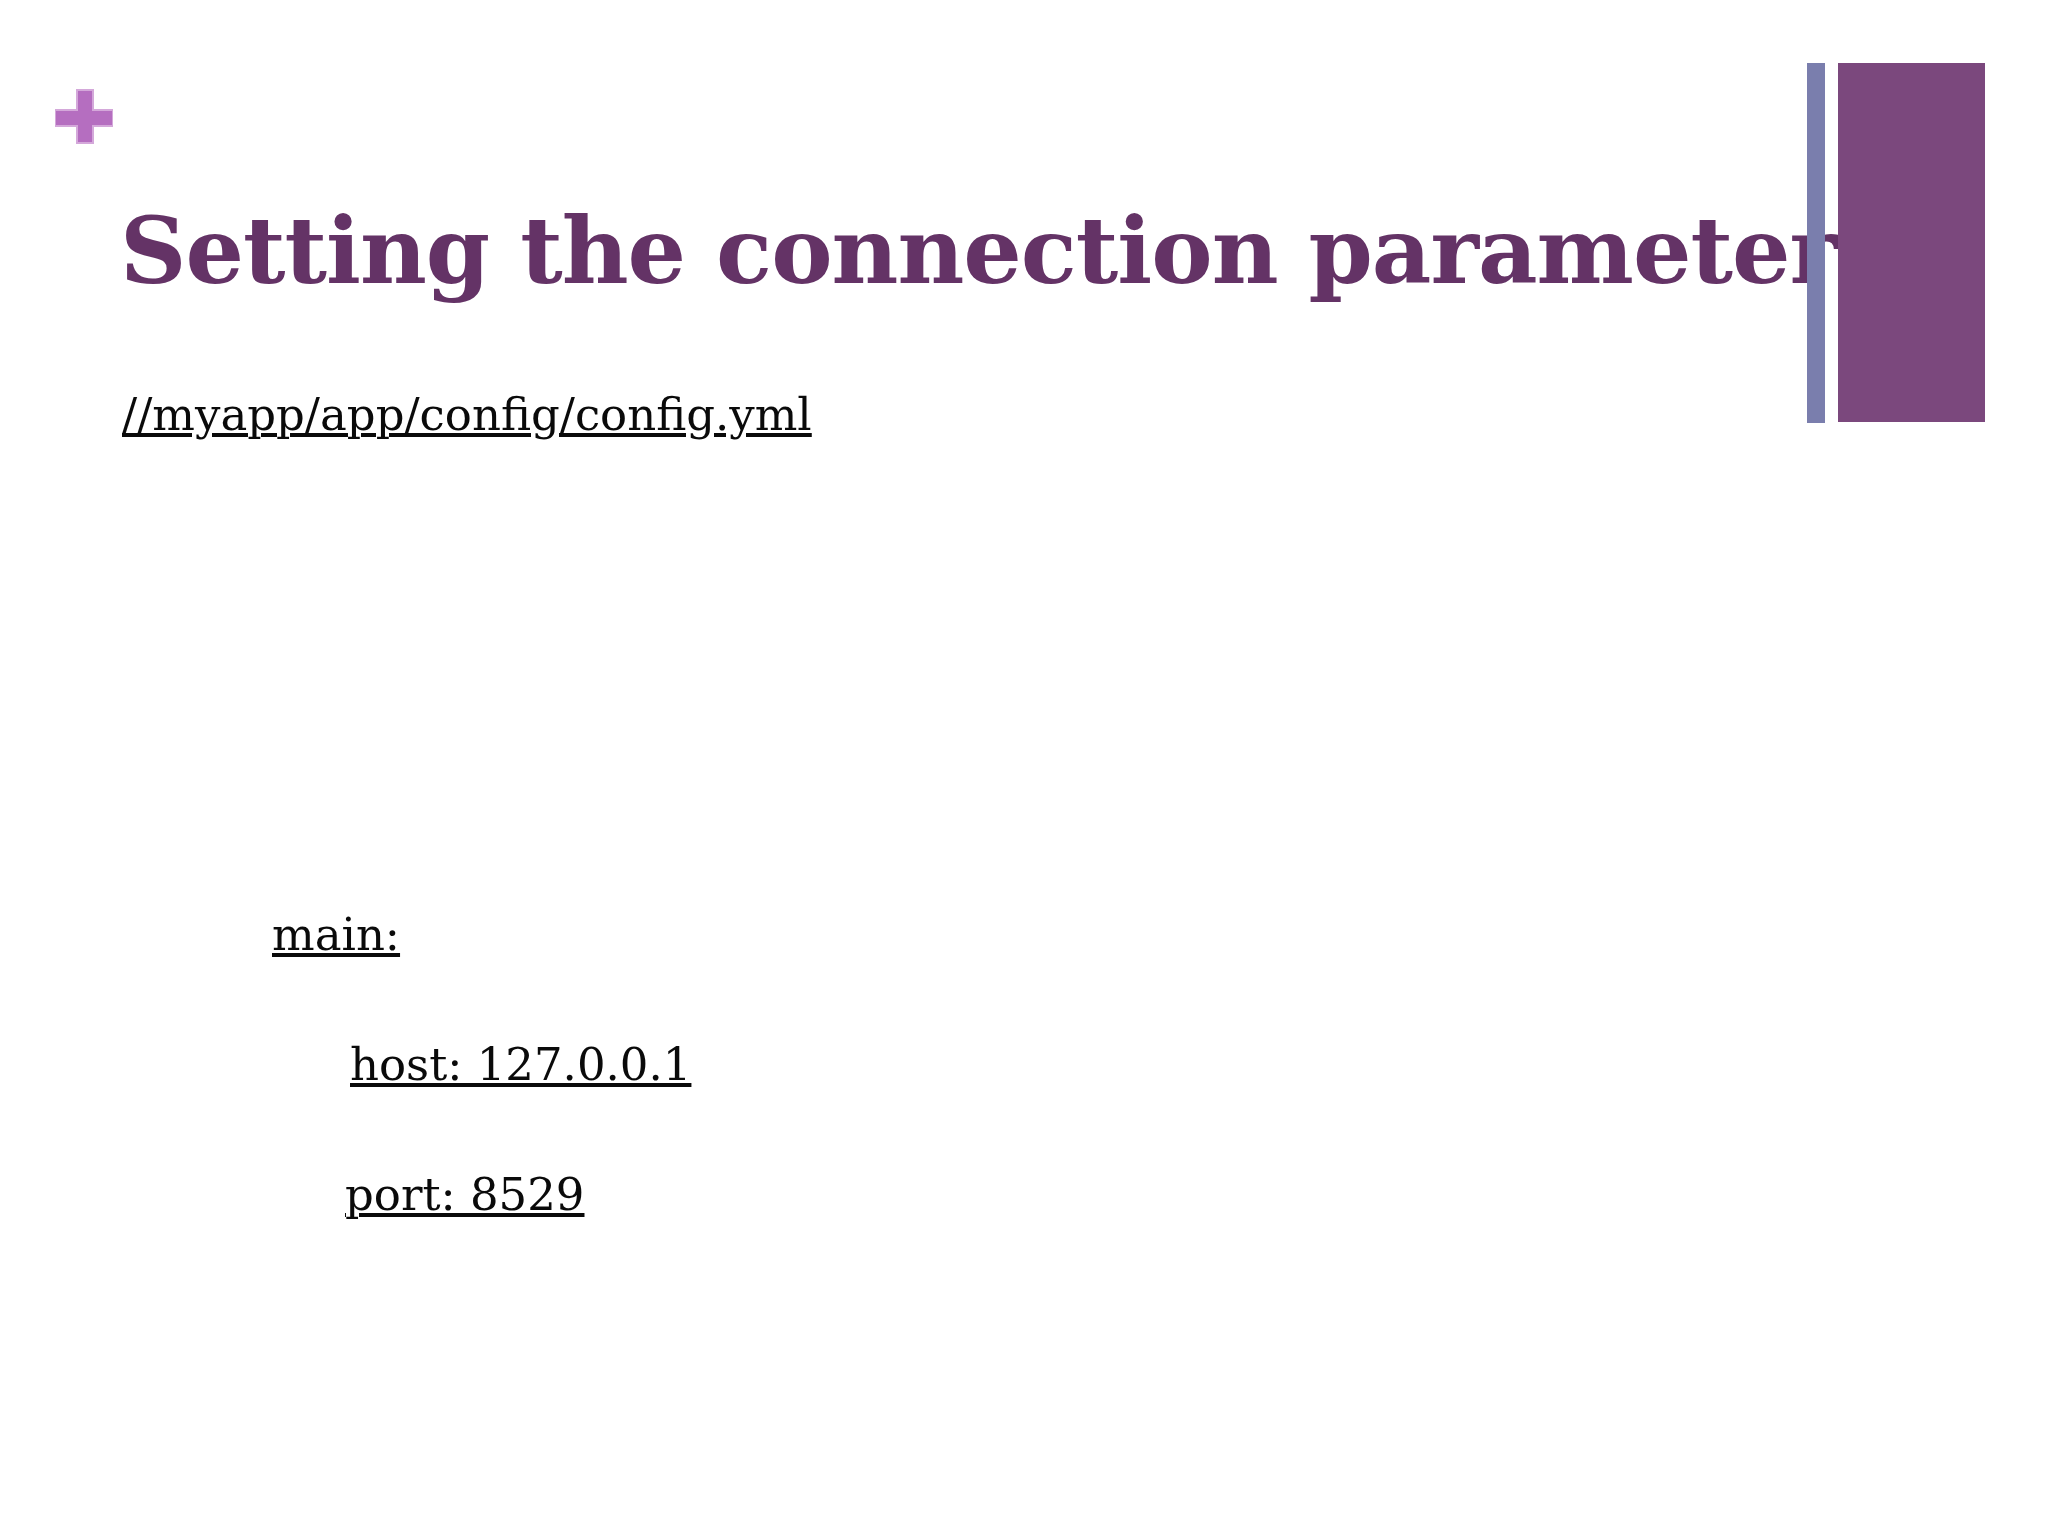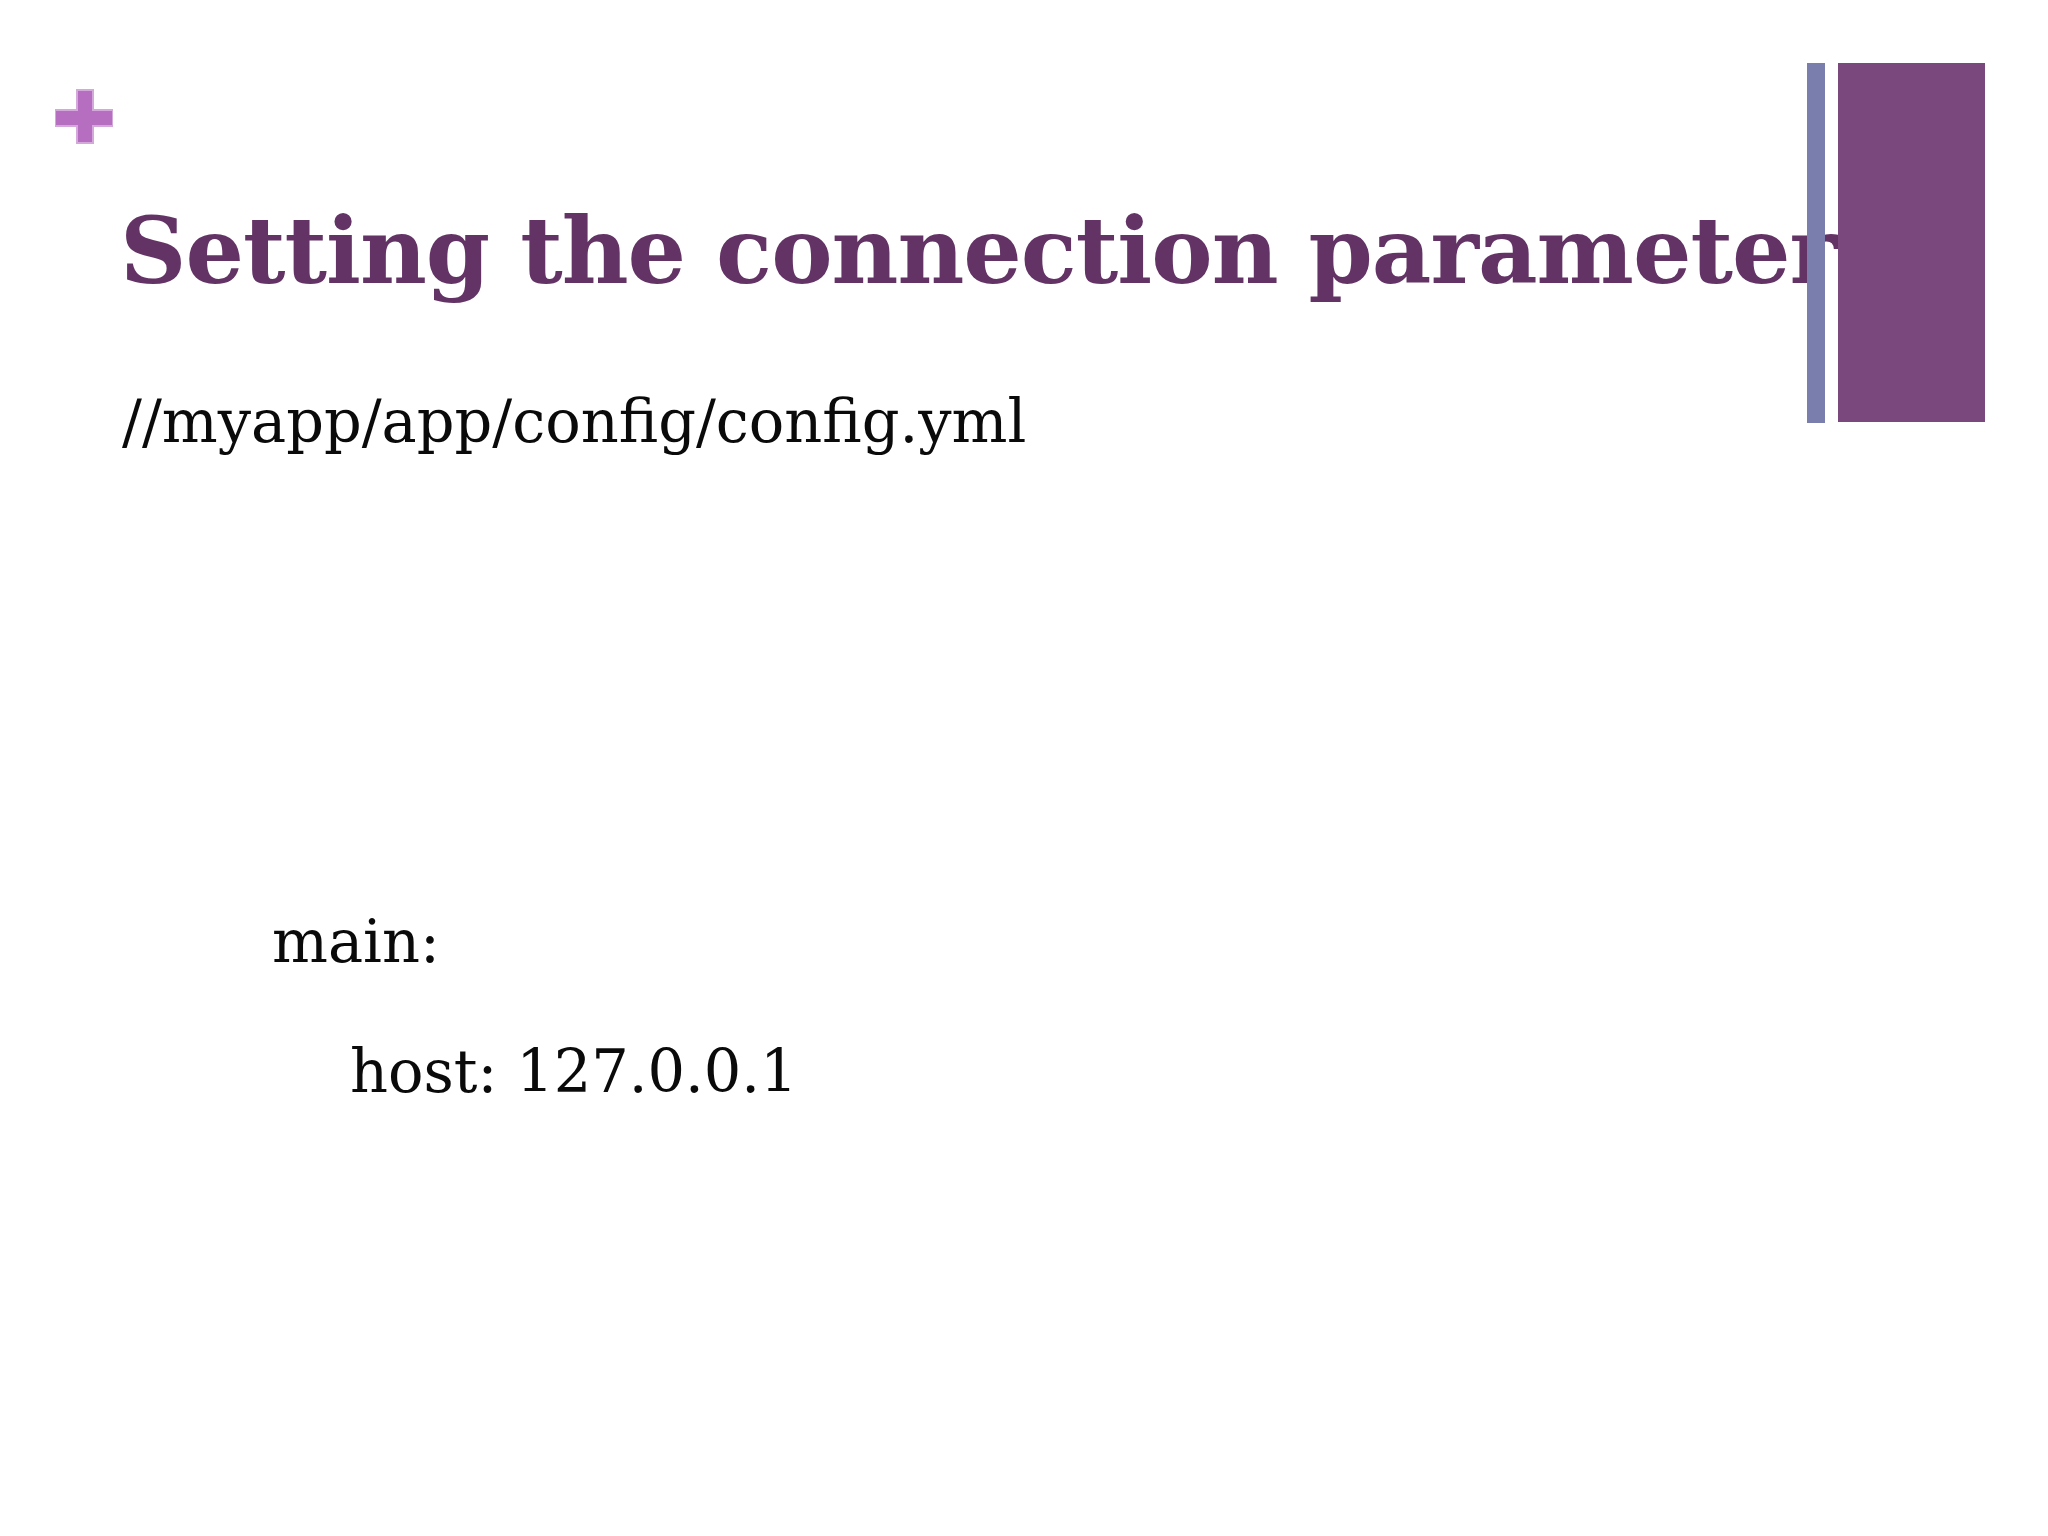--- a/index.html
+++ b/index.html
@@ -37,25 +37,26 @@
     letter-spacing:-1px;
     color:var(--title-color);
     white-space:nowrap;
   }
   .code-area{
     position:absolute;
     left:0;top:0;right:0;bottom:0;
   }
   .code-line{
     position:absolute;
-    font-size:59px;
+    font-size:45px;
     line-height:1.1;
     color:var(--body-color);
     white-space:nowrap;
     letter-spacing:0px;
+    text-decoration:underline;
   }
   .deco-thin-bar{
     position:absolute;
     left:1807px;
     top:63px;
     width:18px;
     height:360px;
     background:var(--bar-thin);
   }
   .deco-wide-bar{
@@ -75,18 +76,19 @@
   <svg class="plus" viewBox="0 0 58 57" xmlns="http://www.w3.org/2000/svg" aria-hidden="true">
     <path d="M22,2 h16 v20 h20 v16 h-20 v17 h-16 v-17 h-22 v-16 h22 z" fill="#b56ec0" stroke="#d4a8da" stroke-width="2"></path>
   </svg>
 
   <h1 class="slide-title">Setting the connection parameters</h1>
 
   <div class="code-area">
       <div class="code-line" style="left: 122px; top: 390px;">//myapp/app/config/config.yml</div>
       <div class="code-line" style="left: 272px; top: 910px;">main:</div>
       <div class="code-line" style="left: 350px; top: 1040px;">host: 127.0.0.1</div>
+      <div class="code-line" style="left: 345px; top: 1170px;">port: 8529</div>
     </div>
 
   <div class="deco-thin-bar"></div>
   <div class="deco-wide-bar"></div>
 
 </div>
 
 </body></html>

